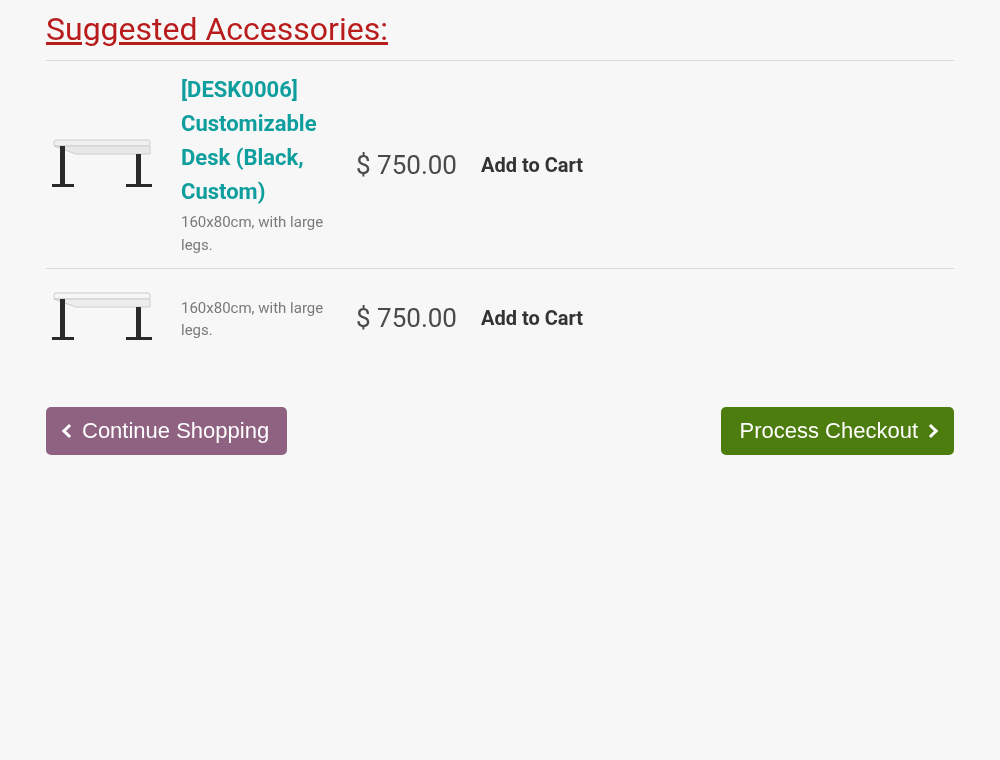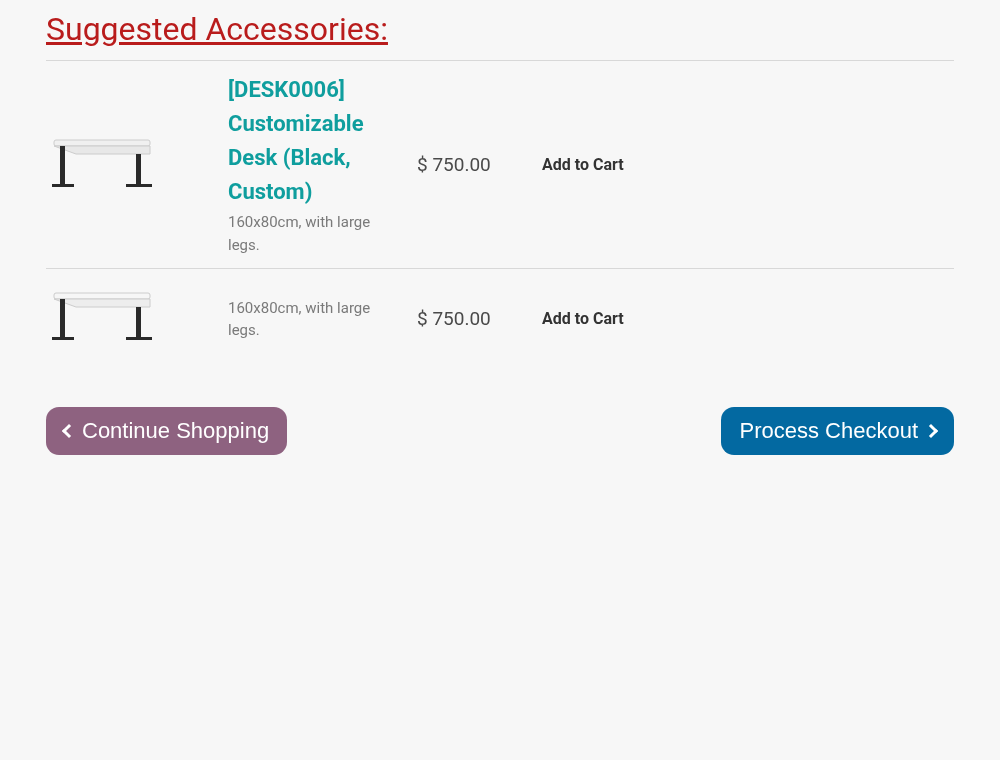--- a/index.html
+++ b/index.html
@@ -39,79 +39,77 @@
     }
     .desk-img {
       width: 112px;
       height: 70px;
       position: relative;
     }
     .name-cell {
       width: 175px;
       flex-shrink: 0;
       padding-right: 10px;
-      margin-left: 47px;
     }
     .product-link {
       color: #0f9e9e;
       font-size: 22px;
       font-weight: 700;
       text-decoration: none;
       line-height: 1.55;
       display: inline-block;
     }
     .product-desc {
       color: #7a7a7a;
       font-size: 15px;
       font-weight: 400;
       line-height: 1.5;
       margin-top: 2px;
     }
     .price-cell {
       width: 125px;
       flex-shrink: 0;
       color: #4a4a4a;
-      font-size: 19px;
+      font-size: 26px;
       font-weight: 400;
-      margin-left: 14px;
     }
     .action-cell {
       flex-shrink: 0;
     }
     .add-link {
       color: #333333;
-      font-size: 16px;
+      font-size: 20px;
       font-weight: 700;
       text-decoration: none;
       cursor: pointer;
     }
     .footer-buttons {
       display: flex;
       justify-content: space-between;
       align-items: center;
       margin-top: 40px;
     }
     .btn {
       display: inline-flex;
       align-items: center;
       gap: 6px;
       padding: 11px 18px;
       font-size: 22px;
       font-weight: 500;
       color: #ffffff;
       border: none;
-      border-radius: 13px;
+      border-radius: 5px;
       cursor: pointer;
       text-decoration: none;
     }
     .btn-back {
       background-color: #8e6280;
     }
     .btn-checkout {
-      background-color: #0369a1;
+      background-color: #4d7c0f;
     }
     .chevron {
       display: inline-block;
       width: 10px;
       height: 10px;
       border-style: solid;
       border-color: #ffffff;
       border-width: 0 0 3px 3px;
     }
     .chevron-left {

